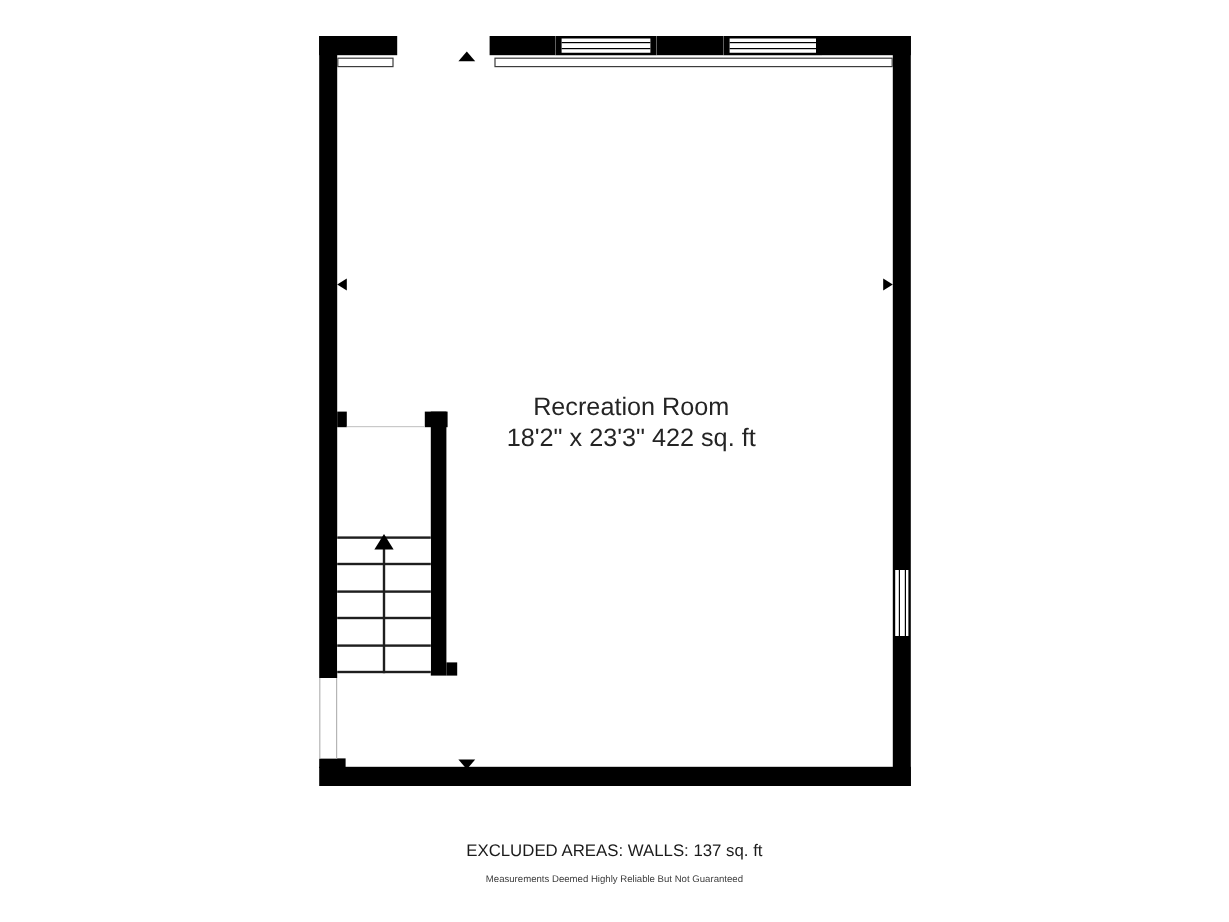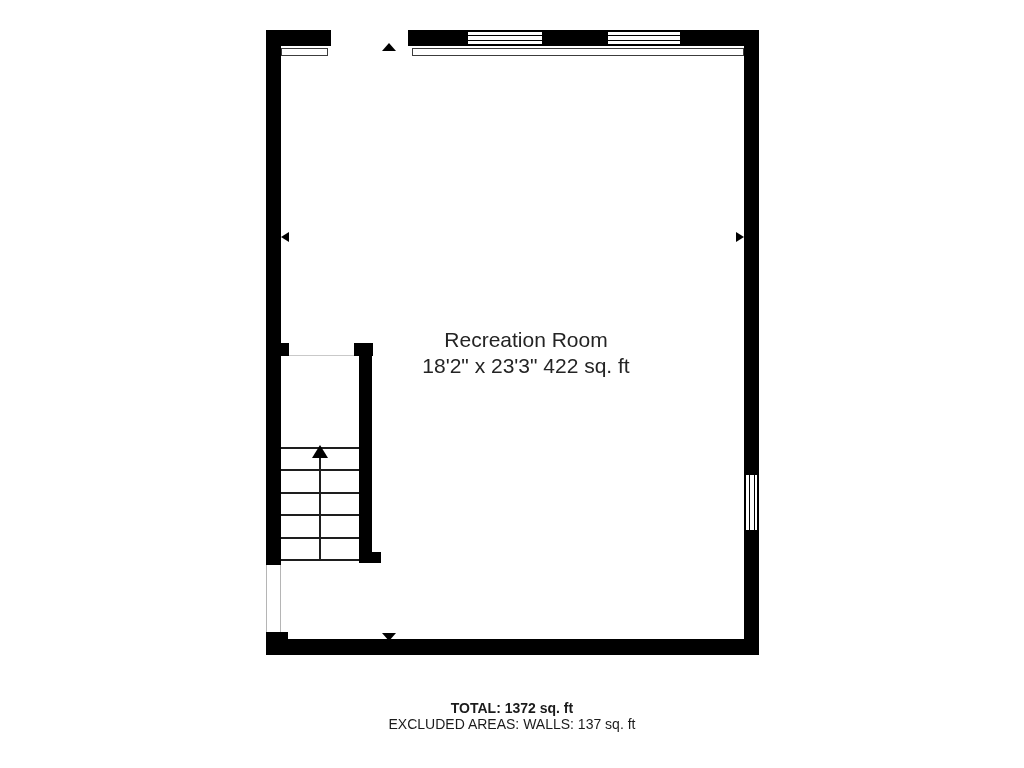--- a/index.html
+++ b/index.html
@@ -100,17 +100,17 @@
   <div class="tri tri-down" style="left:382px;top:618px;"></div>
   <div class="tri tri-left" style="left:281px;top:217px;"></div>
   <div class="tri tri-right" style="left:736px;top:217px;"></div>
 
   <div class="room-label">
     <div>Recreation Room</div>
     <div>18'2" x 23'3" 422 sq. ft</div>
   </div>
 
   <div class="summary">
-    <div class="total">TOTAL: 1372 sq. ft</div>
     <div class="excluded">EXCLUDED AREAS: WALLS: 137 sq. ft</div>
+    <div class="disclaimer">Measurements Deemed Highly Reliable But Not Guaranteed</div>
   </div>
 
 </div>
 
 </body></html>

